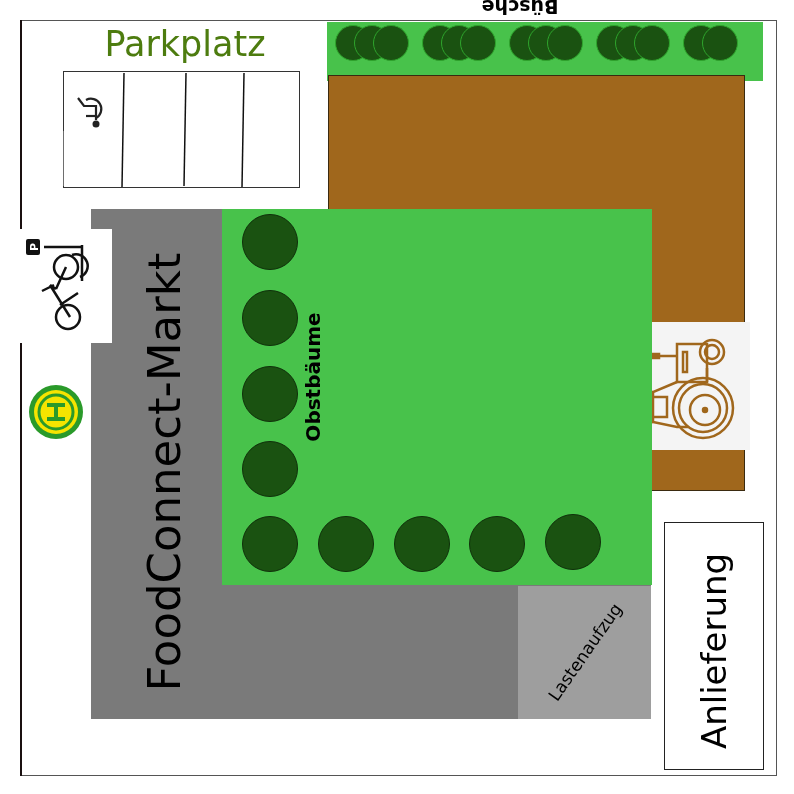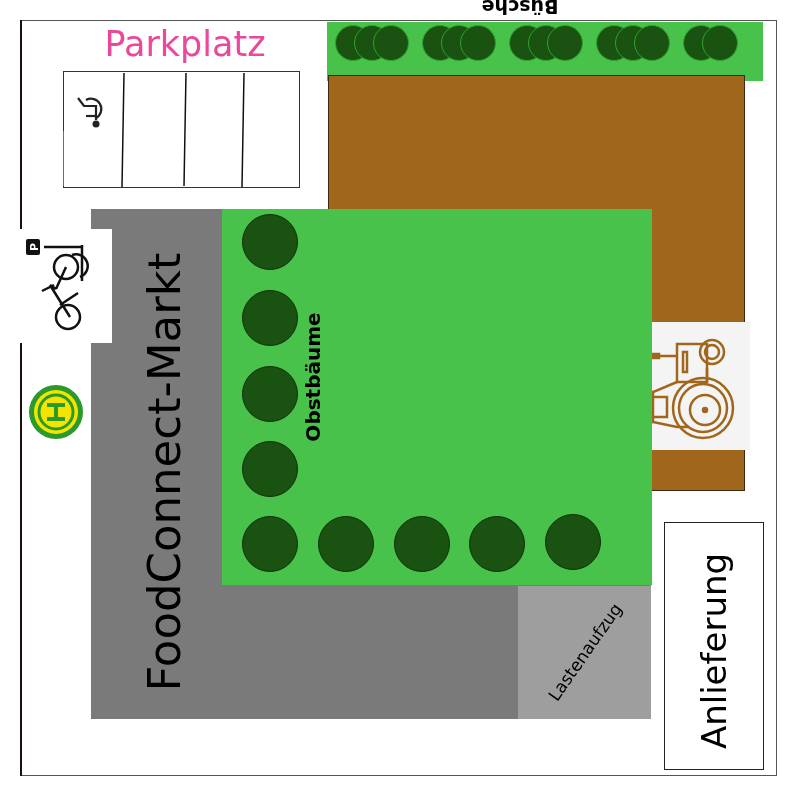--- a/index.html
+++ b/index.html
@@ -6,21 +6,21 @@
   body { width:794px; height:794px; position:relative; overflow:hidden; font-family:"DejaVu Sans", sans-serif; }
   .abs { position:absolute; }
   #frame { left:20px; top:20px; width:757px; height:756px; border:1.5px solid #555; box-sizing:border-box; background:#fff; }
   #frame-left { left:20px; top:20px; width:1.5px; height:756px; background:#1a1010; }
   #bushes { left:327px; top:22px; width:436px; height:59px; background:#48c24b; }
   .bush { width:36px; height:36px; border-radius:50%; background:#1a5211; border:1px solid #2ea42c; box-sizing:border-box; }
   #bushes-label { left:440px; top:-10px; width:160px; height:34px; font-weight:bold; font-size:19px; text-align:center; transform:rotate(180deg); line-height:34px; color:#000; }
   #field { left:328px; top:75px; width:417px; height:416px; background:#a0671c; border:1.5px solid #3a2a10; box-sizing:border-box; }
   #field-label { left:330px; top:250px; width:200px; height:90px; font-size:58px; line-height:90px; text-align:center; transform:rotate(-90deg); color:#000; }
   #tractor-box { left:613px; top:322px; width:137px; height:128px; background:#f4f4f4; }
-  #parking-label { left:60px; top:22px; width:250px; height:44px; font-size:35px; line-height:44px; text-align:center; color:#ec4899; }
+  #parking-label { left:60px; top:22px; width:250px; height:44px; font-size:35px; line-height:44px; text-align:center; color:#4d7c0f; }
   #parking-lot { left:63px; top:71px; width:237px; height:117px; border:1.5px solid #333; box-sizing:border-box; background:#fff; }
   #market { left:91px; top:209px; width:131px; height:510px; background:#7a7a7a; }
   #market-bottom { left:91px; top:585px; width:560px; height:134px; background:#7a7a7a; }
   #market-label { left:-95px; top:442px; width:520px; height:60px; font-size:45px; line-height:60px; text-align:center; transform:rotate(-90deg); color:#000; white-space:nowrap; }
   #garden { left:222px; top:209px; width:430px; height:376px; background:#48c24b; }
   .tree { width:56px; height:56px; border-radius:50%; background:#1a5211; border:1.5px solid #0f300a; box-sizing:border-box; }
   #trees-label { left:248px; top:362px; width:130px; height:30px; font-weight:bold; font-size:20px; line-height:30px; text-align:center; transform:rotate(-90deg); color:#000; white-space:nowrap; }
   #elevator { left:518px; top:586px; width:133px; height:133px; background:#9e9e9e; }
   #elevator-label { left:515px; top:640px; width:140px; height:24px; font-size:17px; line-height:24px; text-align:center; transform:rotate(-55deg); color:#000; white-space:nowrap; }
   #delivery { left:664px; top:522px; width:100px; height:248px; border:1.5px solid #222; box-sizing:border-box; background:#fff; }

